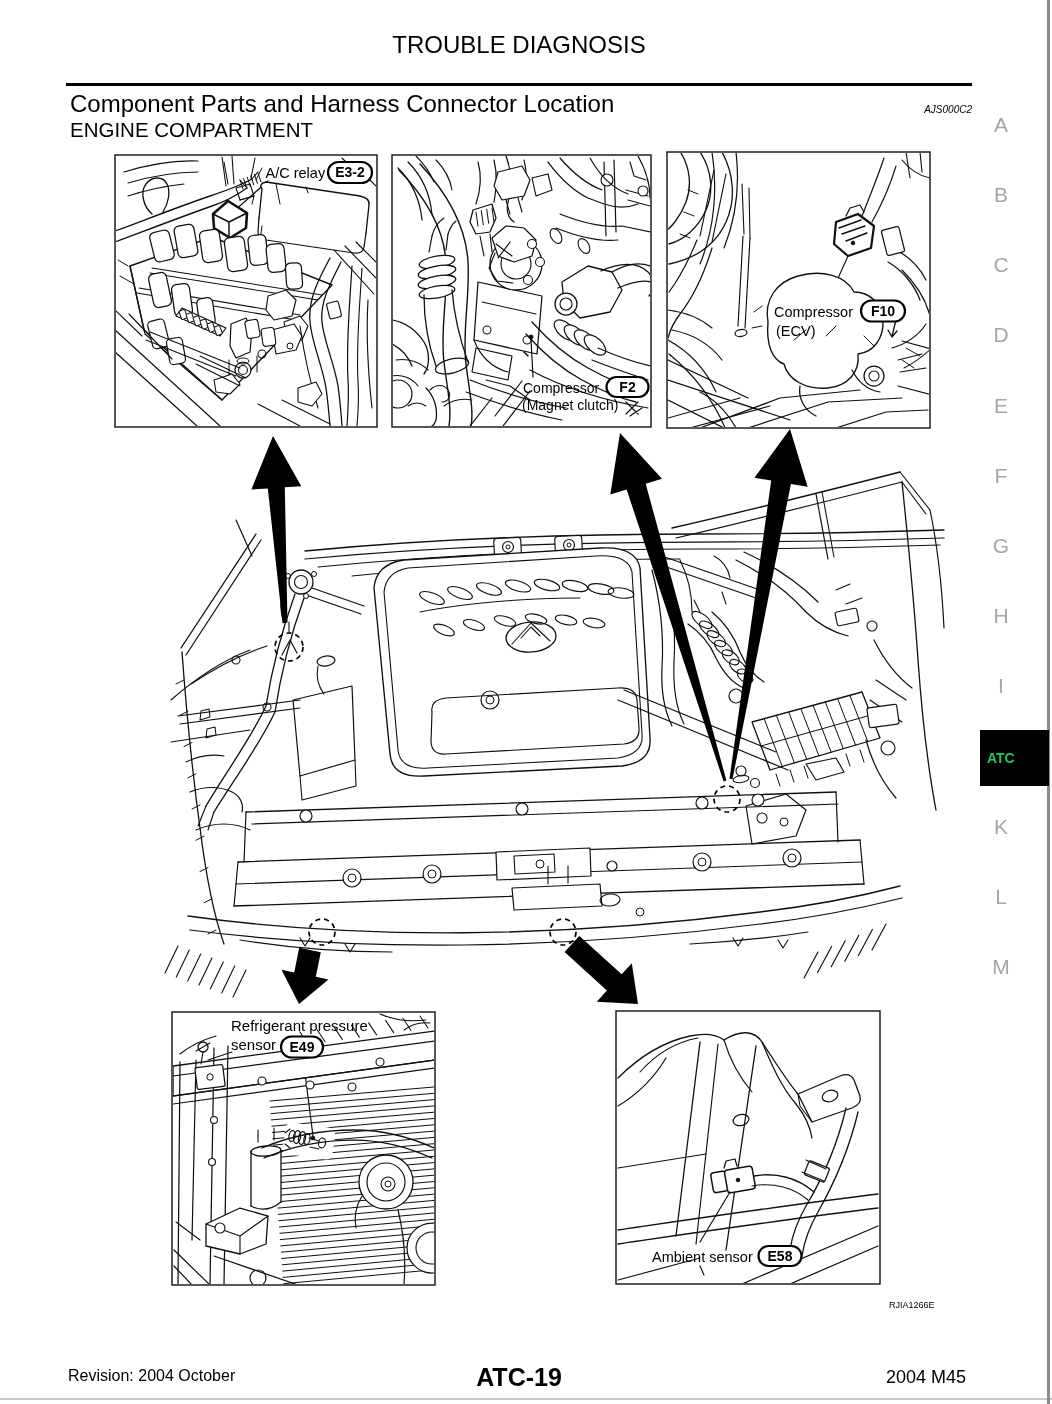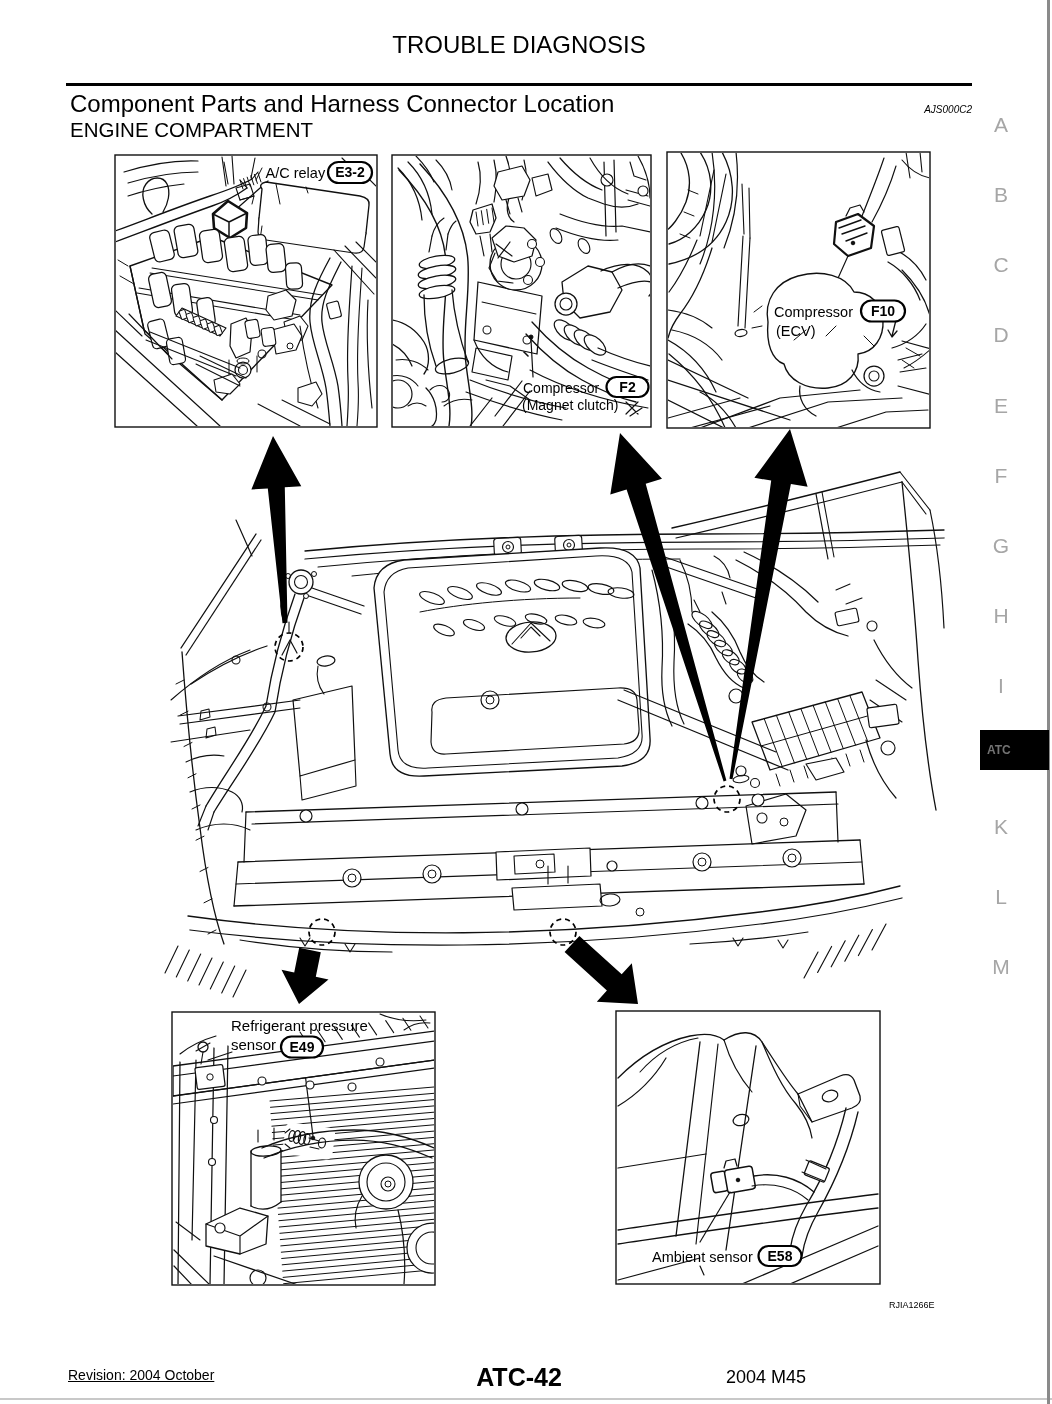--- a/index.html
+++ b/index.html
@@ -6,39 +6,39 @@
 .abs{position:absolute;white-space:pre;}
 </style></head>
 <body>
 <div class="abs" style="left:66px;top:31px;width:906px;text-align:center;font-size:24px;font-weight:normal;">TROUBLE DIAGNOSIS</div>
 <div class="abs" style="left:66px;top:83px;width:906px;height:2.5px;background:#000;"></div>
 <div class="abs" style="left:70px;top:90px;font-size:24px;font-weight:normal;">Component Parts and Harness Connector Location</div>
 <div class="abs" style="left:772px;top:104px;width:200px;text-align:right;font-size:10px;font-style:italic;">AJS000C2</div>
 <div class="abs" style="left:70px;top:118px;font-size:20.5px;font-weight:normal;">ENGINE COMPARTMENT</div>
 
 <div class="abs" style="left:889px;top:1300px;font-size:9px;">RJIA1266E</div>
-<div class="abs" style="left:68px;top:1367px;font-size:14px;text-decoration:underline;">Revision: 2004 October</div>
-<div class="abs" style="left:66px;top:1363px;width:906px;text-align:center;font-size:25px;font-weight:bold;">ATC-42</div>
-<div class="abs" style="left:726px;top:1367px;width:200px;font-size:18px;">2004 M45</div>
+<div class="abs" style="left:68px;top:1367px;font-size:16px;">Revision: 2004 October</div>
+<div class="abs" style="left:66px;top:1363px;width:906px;text-align:center;font-size:25px;font-weight:bold;">ATC-19</div>
+<div class="abs" style="left:766px;top:1367px;width:200px;text-align:right;font-size:18px;">2004 M45</div>
 <div class="abs" style="left:0;top:1398px;width:1052px;height:1.5px;background:#c8c8c8;"></div>
 
 <div class="abs" style="left:1047px;top:0;width:3px;height:1404px;background:#8a8a8a;"></div>
 <div class="abs" style="left:986px;top:113px;width:30px;text-align:center;font-size:21px;color:#a6a6a6;">A</div>
 <div class="abs" style="left:986px;top:183px;width:30px;text-align:center;font-size:21px;color:#a6a6a6;">B</div>
 <div class="abs" style="left:986px;top:253px;width:30px;text-align:center;font-size:21px;color:#a6a6a6;">C</div>
 <div class="abs" style="left:986px;top:323px;width:30px;text-align:center;font-size:21px;color:#a6a6a6;">D</div>
 <div class="abs" style="left:986px;top:394px;width:30px;text-align:center;font-size:21px;color:#a6a6a6;">E</div>
 <div class="abs" style="left:986px;top:464px;width:30px;text-align:center;font-size:21px;color:#a6a6a6;">F</div>
 <div class="abs" style="left:986px;top:534px;width:30px;text-align:center;font-size:21px;color:#a6a6a6;">G</div>
 <div class="abs" style="left:986px;top:604px;width:30px;text-align:center;font-size:21px;color:#a6a6a6;">H</div>
 <div class="abs" style="left:986px;top:674px;width:30px;text-align:center;font-size:21px;color:#a6a6a6;">I</div>
 <div class="abs" style="left:986px;top:815px;width:30px;text-align:center;font-size:21px;color:#a6a6a6;">K</div>
 <div class="abs" style="left:986px;top:885px;width:30px;text-align:center;font-size:21px;color:#a6a6a6;">L</div>
 <div class="abs" style="left:986px;top:955px;width:30px;text-align:center;font-size:21px;color:#a6a6a6;">M</div>
-<div class="abs" style="left:980px;top:730px;width:69px;height:40px;background:#000;color:#737373;font-size:12px;font-weight:bold;display:flex;align-items:center;justify-content:flex-start;padding-left:7px;box-sizing:border-box;">ATC</div>
+<div class="abs" style="left:980px;top:730px;width:69px;height:56px;background:#000;color:#22c55e;font-size:14px;font-weight:bold;display:flex;align-items:center;justify-content:flex-start;padding-left:7px;box-sizing:border-box;">ATC</div>
 
 <svg class="abs" style="left:0;top:0;" width="1052" height="1404" viewBox="0 0 1052 1404">
 <clipPath id="b1">
       <rect x="116" y="156" width="260" height="270"></rect>
     </clipPath>
 <clipPath id="b2">
       <rect x="393" y="156" width="257" height="270"></rect>
     </clipPath>
 <clipPath id="b3">
       <rect x="668" y="153" width="261" height="274"></rect>

